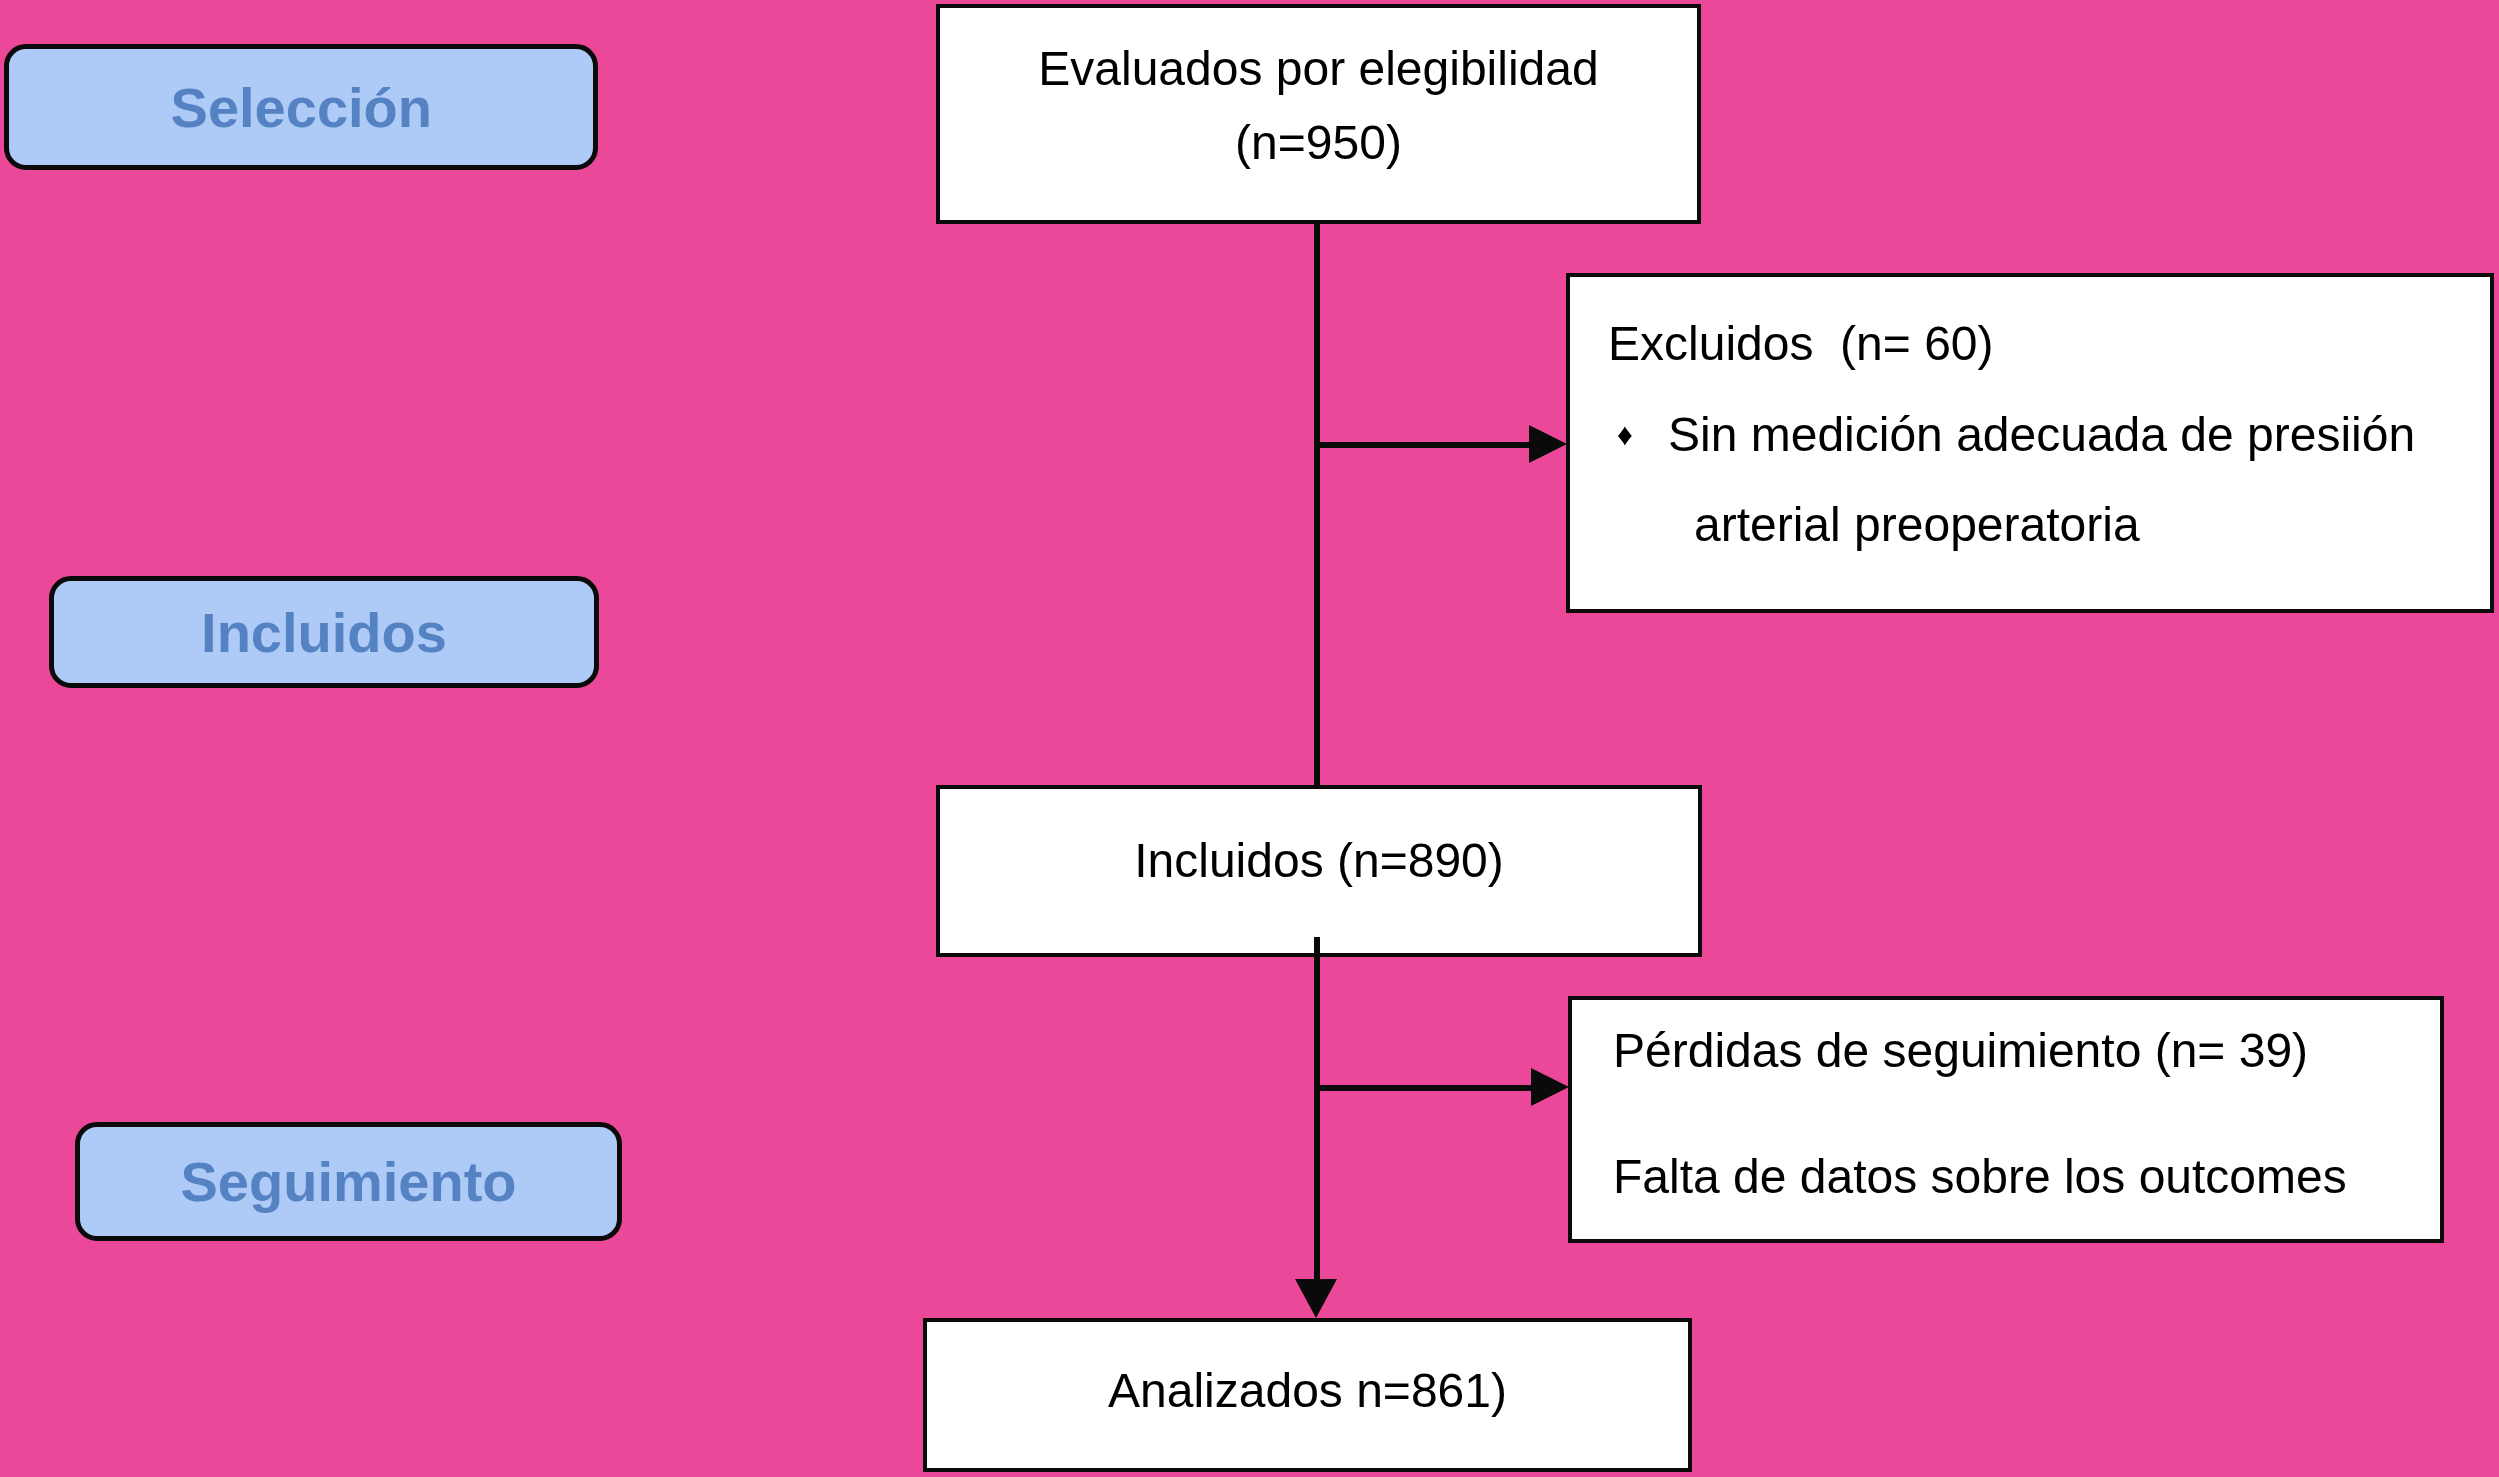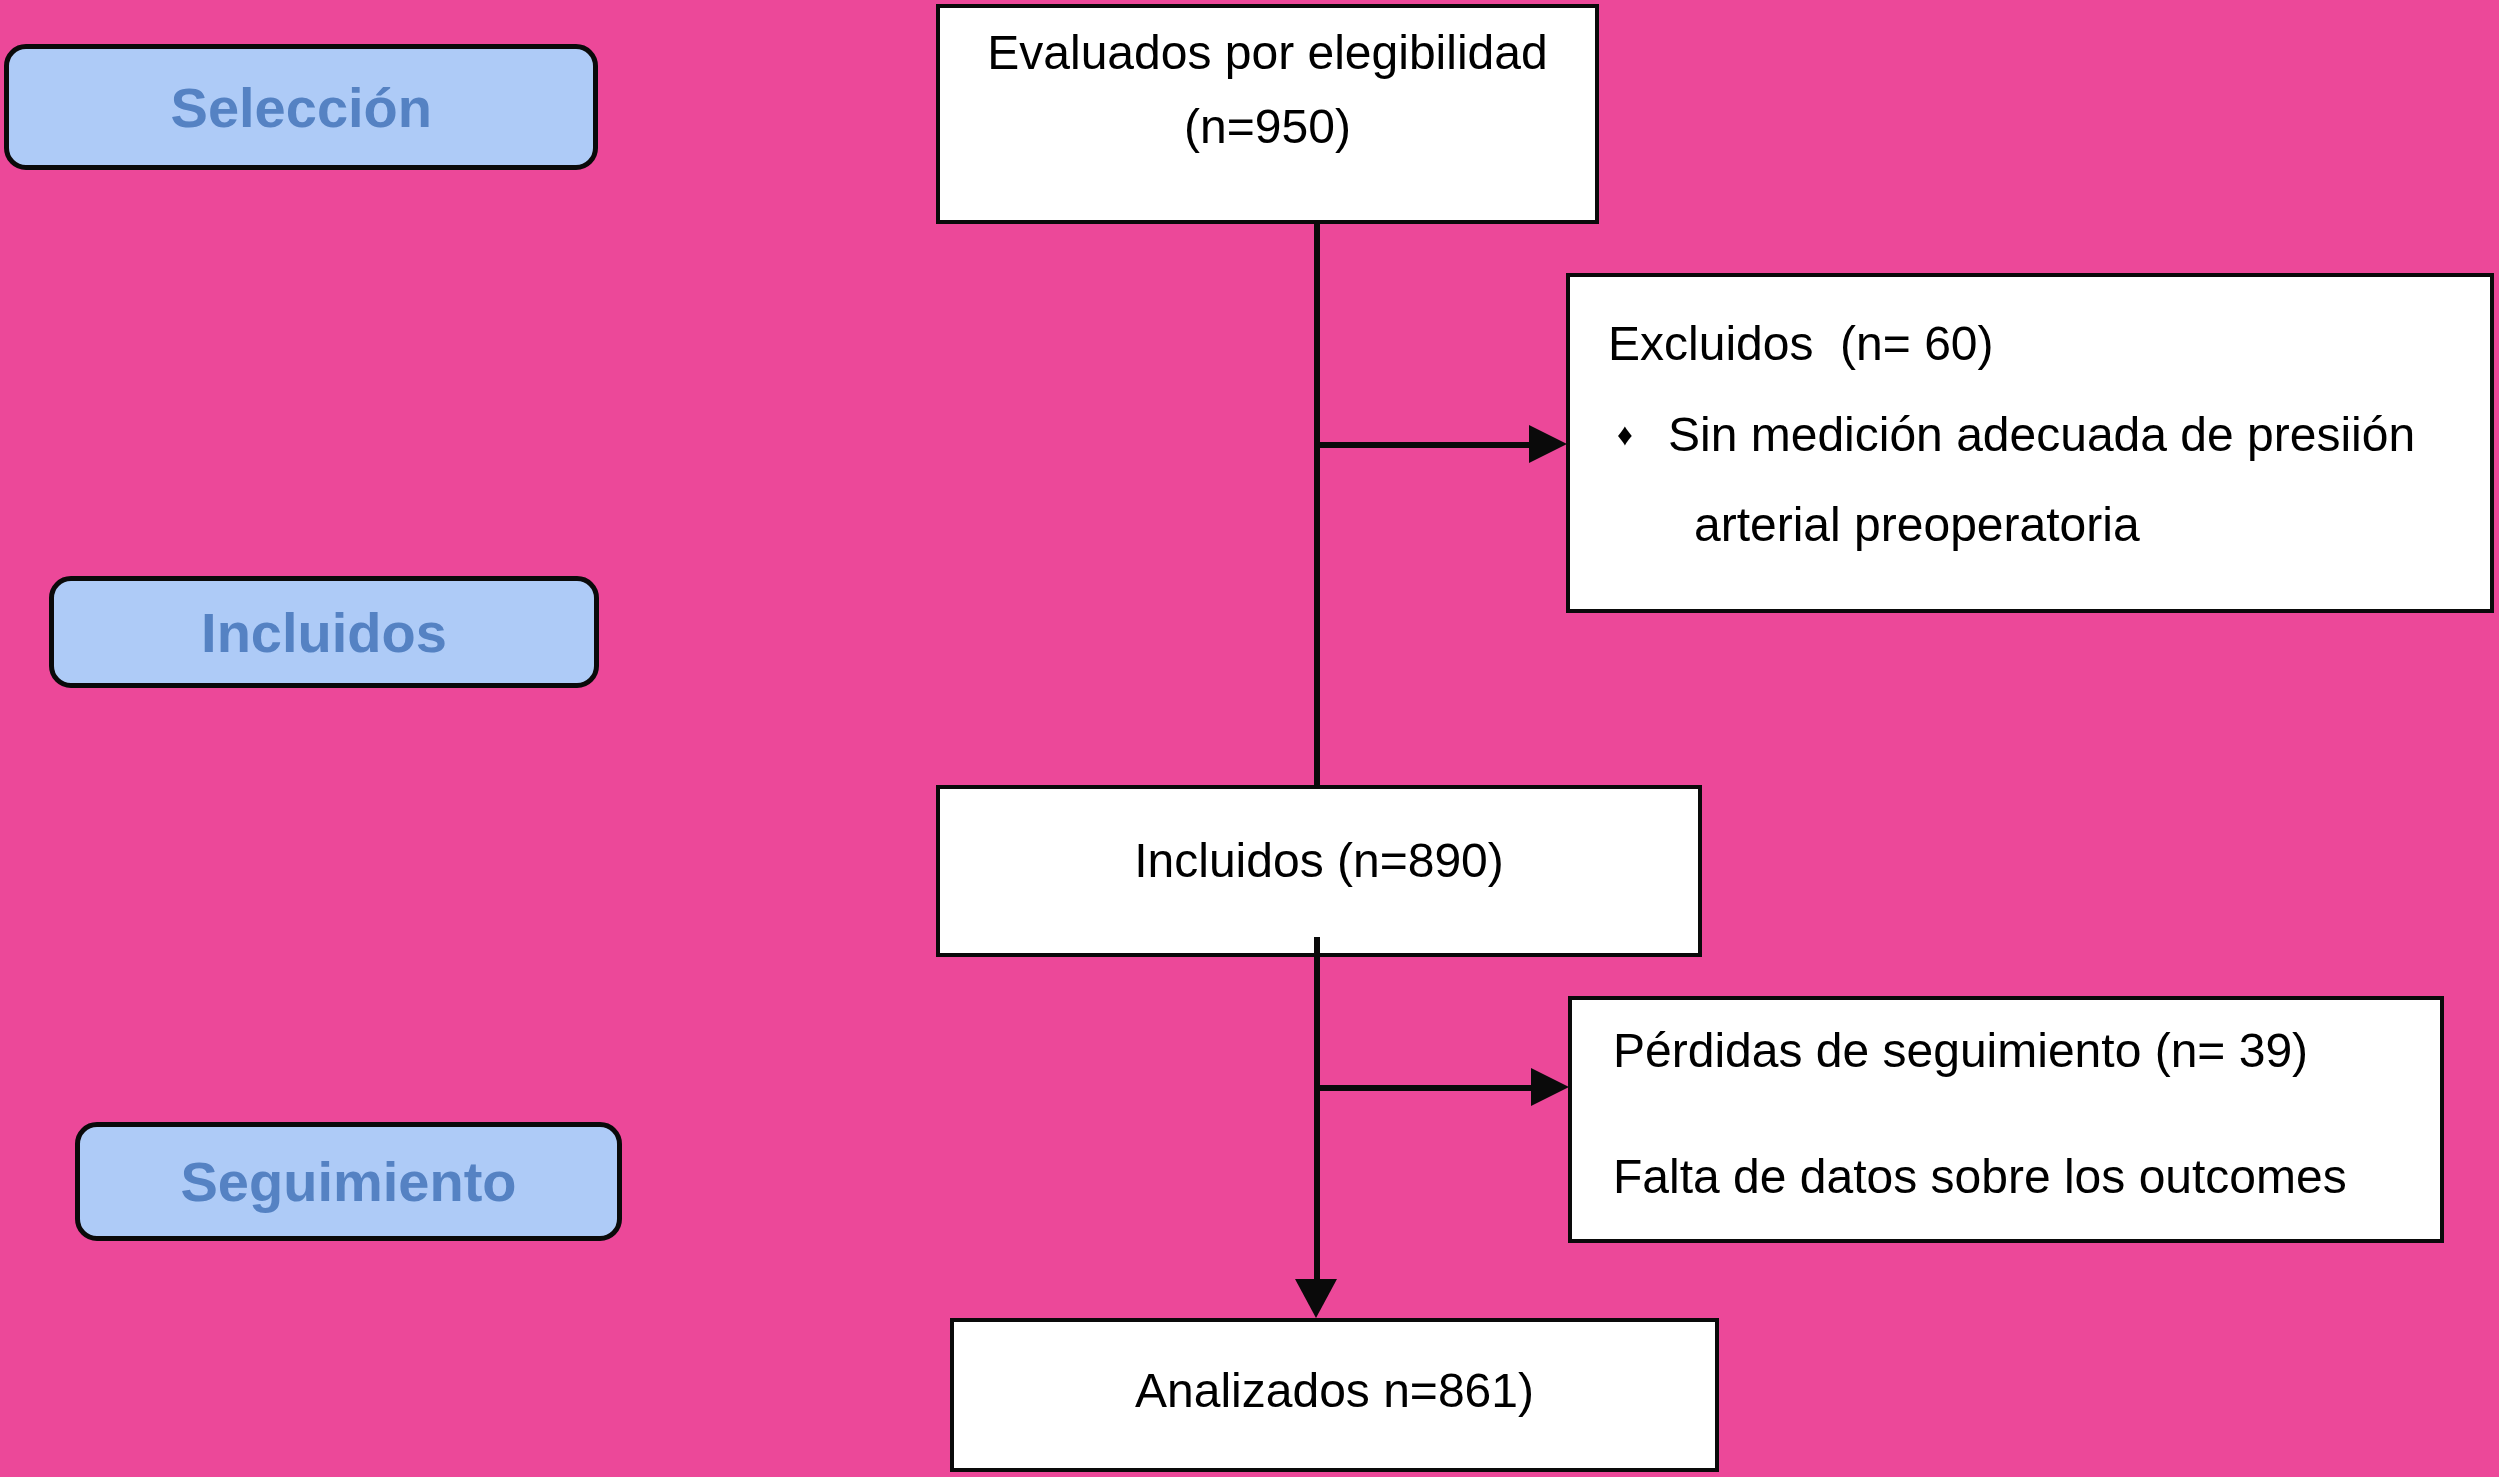--- a/index.html
+++ b/index.html
@@ -37,23 +37,23 @@
 
   
   .flow-box {
     position: absolute;
     background: #ffffff;
     border: 4.3px solid #0a0a0a;
     font-size: 48px;
     color: #000000;
   }
   #box-assessed {
-    left: 936px; top: 4.3px; width: 663px; height: 220px;
+    left: 936px; top: 4.3px; width: 765px; height: 220px;
     text-align: center;
-    padding-top: 8px;
+    padding-top: 24px;
     line-height: 74px;
   }
   #box-excluded {
     left: 1566px; top: 273px; width: 928px; height: 340px;
   }
   .excl-title {
     margin: 30px 0 0 38px;
     line-height: 73px;
     white-space: pre-wrap;
   }
@@ -81,21 +81,20 @@
   #box-lost {
     left: 1568px; top: 996px; width: 876px; height: 247px;
     padding: 14px 0 0 41px;
     line-height: 73px;
   }
   .lost-line2 { margin-top: 53px; }
   #box-analyzed {
     left: 923px; top: 1318px; width: 769px; height: 154px;
     display: flex; align-items: center; justify-content: center;
     padding-bottom: 8.5px;
-    margin-left: 27px;
   }
 
   
   .line {
     position: absolute;
     background: #0a0a0a;
   }
   #line-v1 { left: 1314px; top: 224px;  width: 6px;   height: 564px; }
   #line-h1 { left: 1316px; top: 442px;  width: 215px; height: 6px; }
   #line-v2 { left: 1314px; top: 937px; width: 6px;   height: 344px; }

